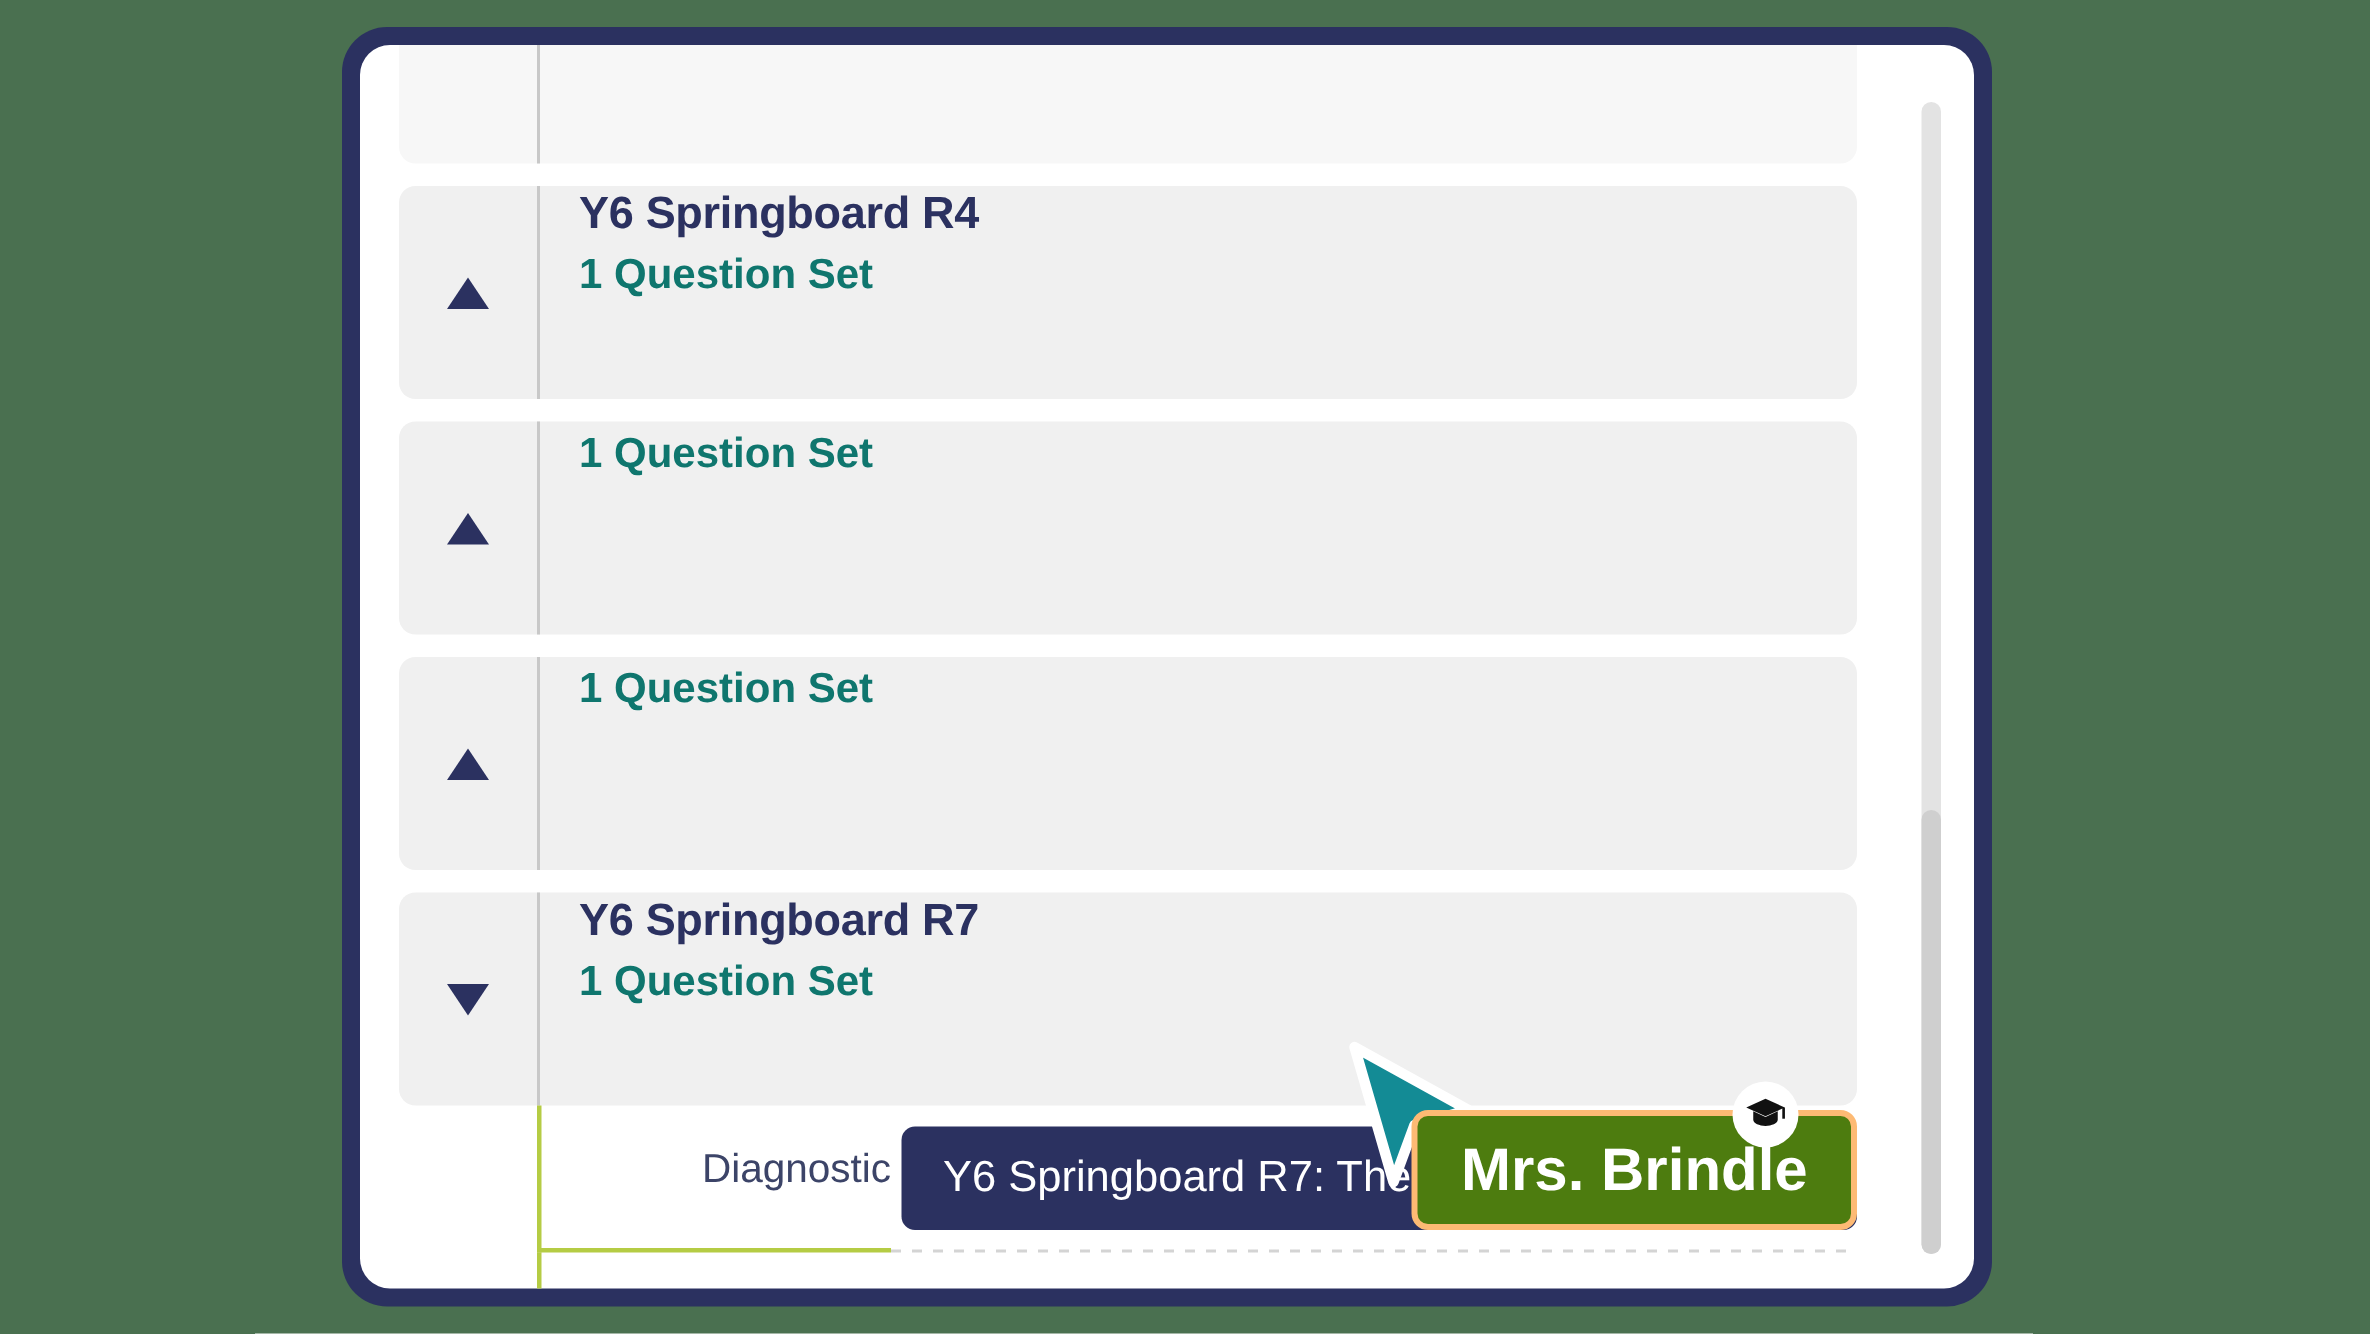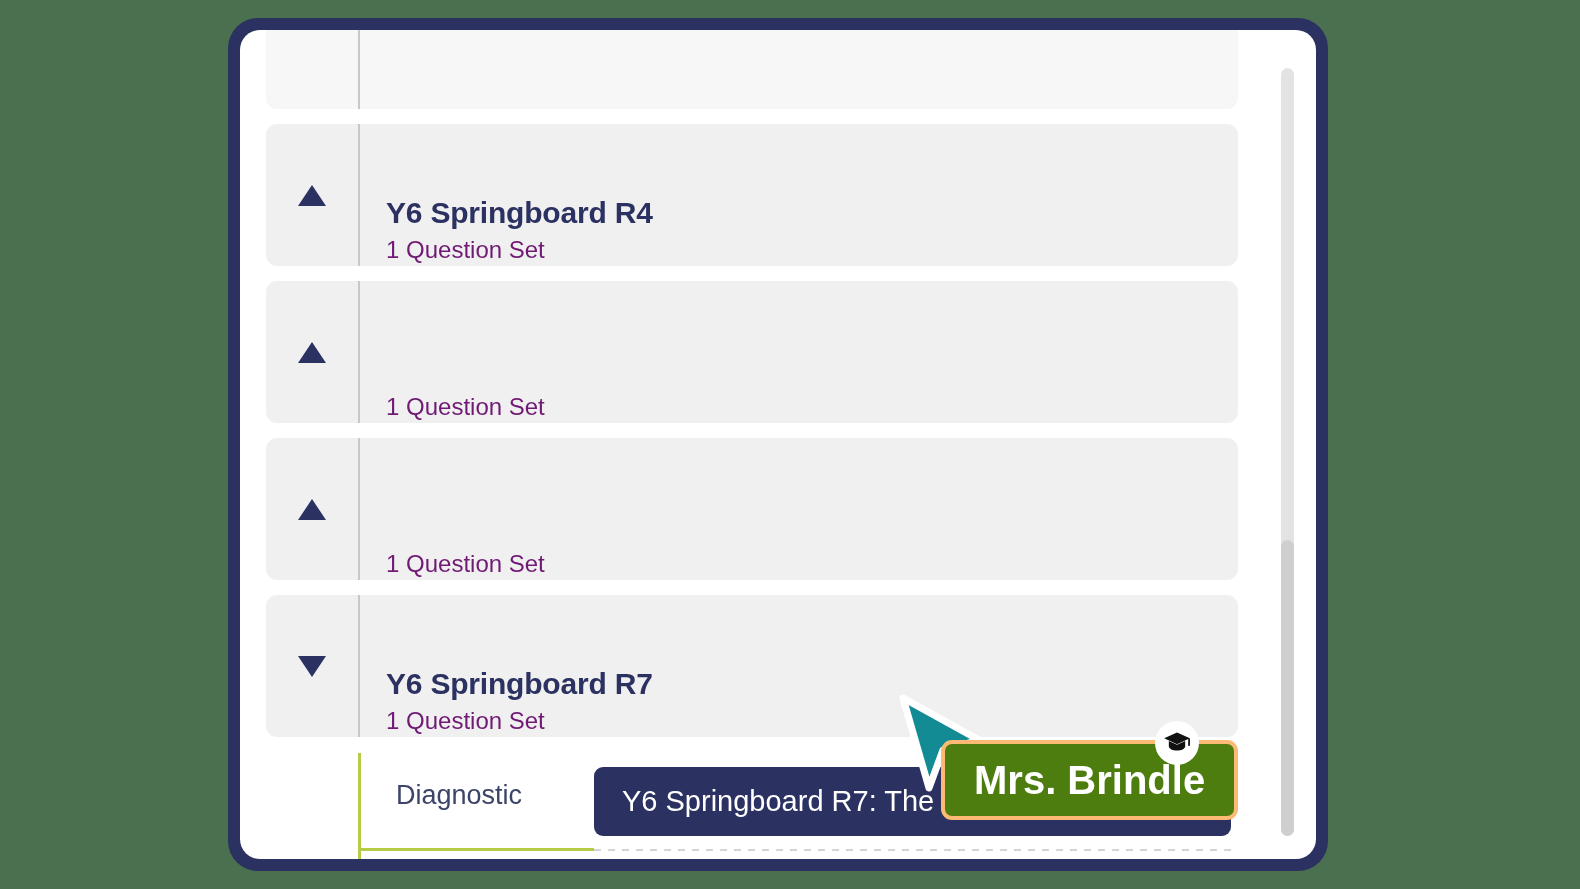--- a/index.html
+++ b/index.html
@@ -94,36 +94,36 @@
   .row-divider {
     width: 2px;
     flex: 0 0 2px;
     background: #c8c8c8;
   }
 
   .row-text {
     flex: 1;
     display: flex;
     flex-direction: column;
-    justify-content: flex-end;
+    justify-content: flex-start;
     padding-left: 26px;
   }
 
   .row-title {
     font-size: 30px;
     font-weight: bold;
     color: #2b3160;
     letter-spacing: -0.2px;
     line-height: 1.25;
   }
 
   .row-sub {
-    font-size: 24px;
-    font-weight: normal;
-    color: #701a75;
+    font-size: 28px;
+    font-weight: bold;
+    color: #0f766e;
     line-height: 1.35;
     margin-top: 2px;
   }
 
   
   .detail-block {
     position: relative;
     margin-left: 92px;
     width: 880px;
   }
@@ -294,34 +294,34 @@
         <div class="row-card">
           <div class="toggle-cell">
             <span class="tri up"></span>
           </div>
           <div class="row-divider"></div>
           <div class="row-text">
             <div class="row-sub">1 Question Set</div>
           </div>
         </div>
 
-        <div class="row-card" style="margin-bottom:16px;">
+        <div class="row-card" style="margin-bottom:0;">
           <div class="toggle-cell">
             <span class="tri down"></span>
           </div>
           <div class="row-divider"></div>
           <div class="row-text">
             <div class="row-title">Y6 Springboard R7</div>
             <div class="row-sub">1 Question Set</div>
           </div>
         </div>
 
         <div class="detail-block">
 
-          <div class="detail-row" style="min-height:98px;">
+          <div class="detail-row" style="min-height:98px;text-align:right;">
             <div class="green-rail"></div>
             <div class="detail-label">Diagnostic</div>
             <div class="detail-body">
               <span class="tooltip-pill">Y6 Springboard R7: The Ravenglass Mystery</span>
             </div>
             <div class="edge">
               <span class="edge-green" style="width:236px;"></span>
               <span class="edge-dash"></span>
             </div>
           </div>

